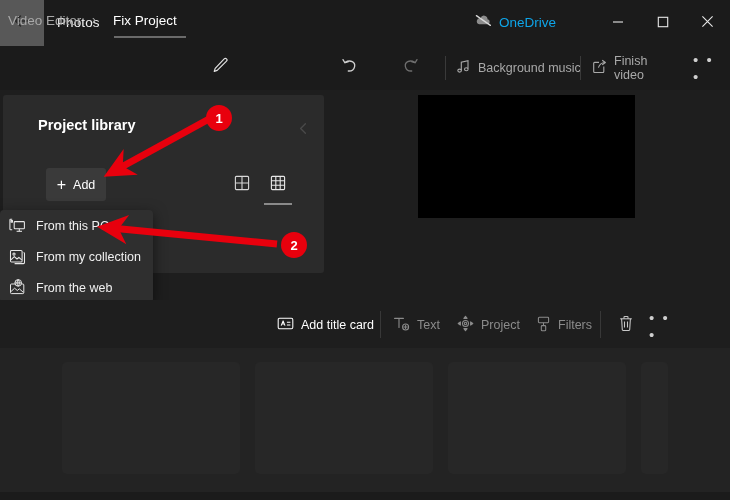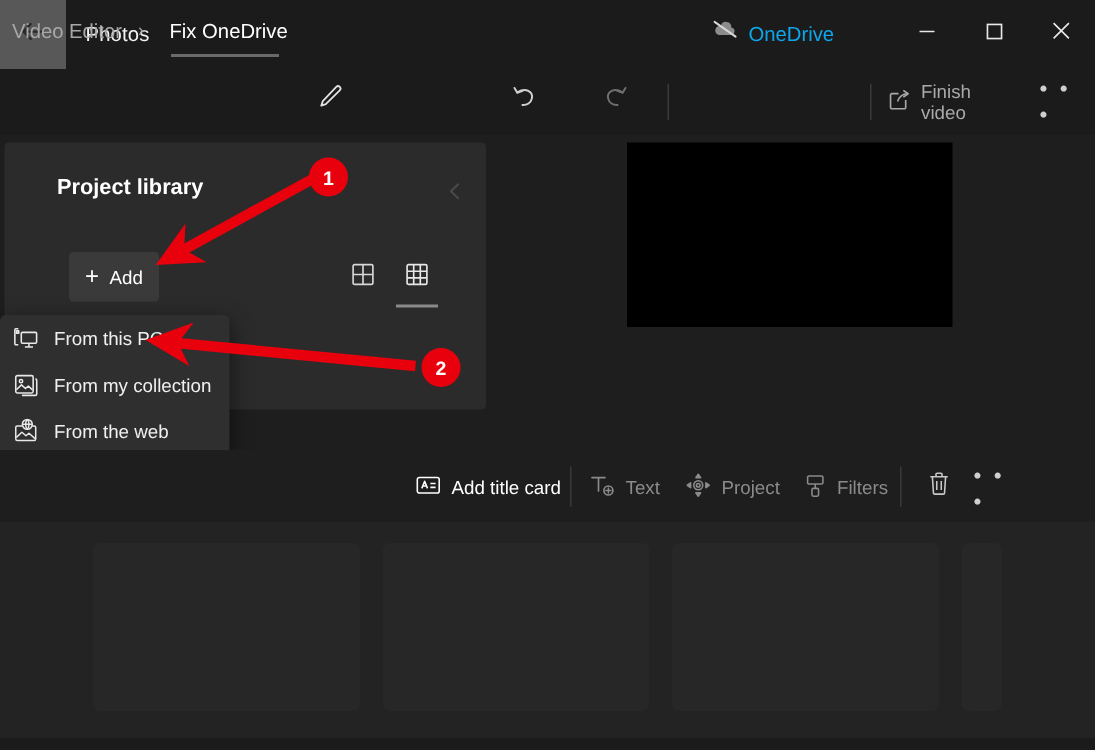--- a/index.html
+++ b/index.html
@@ -250,21 +250,21 @@
             </svg>
         </span>
       </div>
     </div>
   </div>
 
   <div class="cmdbar"></div>
 
   <div class="crumb crumb-parent">Video Editor</div>
   <div class="crumb crumb-sep">›</div>
-  <div class="crumb crumb-current">Fix OneDrive</div>
+  <div class="crumb crumb-current">Fix Project</div>
   <div class="crumb-underline"></div>
 
   <div class="pencil-btn">
     <span>
       <svg width="17" height="17" viewBox="0 0 17 17" fill="none" stroke="#e2e2e2" stroke-width="1.2" stroke-linejoin="round">
         <path d="M12.2 1.9 a1.6 1.6 0 0 1 2.3 2.3 L5.2 13.4 L2.2 14.4 L3.2 11.4 z"></path>
       </svg>
     </span>
   </div>
 
@@ -280,20 +280,30 @@
     <span>
       <svg width="19" height="19" viewBox="0 0 19 19" fill="none" stroke="#6f6f6f" stroke-width="1.3" stroke-linecap="round">
         <path d="M13.8 5.4 C8.5 2.2 3.5 5.2 4.4 9.6 C5.0 12.5 7.7 14.2 10.7 14.0"></path>
         <path d="M16.0 2.6 L14.1 5.8 L10.6 4.6"></path>
       </svg>
     </span>
   </div>
 
   <div class="vsep" style="left:445px;"></div>
 
+  <div class="cmd-item" style="left:456px;">
+    <span>
+      <svg width="15" height="15" viewBox="0 0 15 15" fill="none" stroke="#a9a9a9" stroke-width="1.1">
+        <path d="M5.3 11.2 V3.1 L12.0 1.7 V9.8"></path>
+        <ellipse cx="3.6" cy="11.6" rx="1.8" ry="1.5"></ellipse>
+        <ellipse cx="10.3" cy="10.2" rx="1.8" ry="1.5"></ellipse>
+      </svg>
+    </span>
+    <span>Background music</span>
+  </div>
 
   <div class="vsep" style="left:580px;"></div>
 
   <div class="cmd-item" style="left:592px;">
     <span>
       <svg width="15" height="15" viewBox="0 0 15 15" fill="none" stroke="#a9a9a9" stroke-width="1.1" stroke-linejoin="round">
         <path d="M11.8 7.6 V12.6 a.9.9 0 0 1 -.9.9 H2.6 a.9.9 0 0 1 -.9-.9 V4.3 a.9.9 0 0 1 .9-.9 H7.0"></path>
         <path d="M6.4 8.6 C7.6 5.0 10.3 3.6 13.0 3.5"></path>
         <path d="M10.2 1.2 L13.4 3.5 L10.2 5.8"></path>
       </svg>

